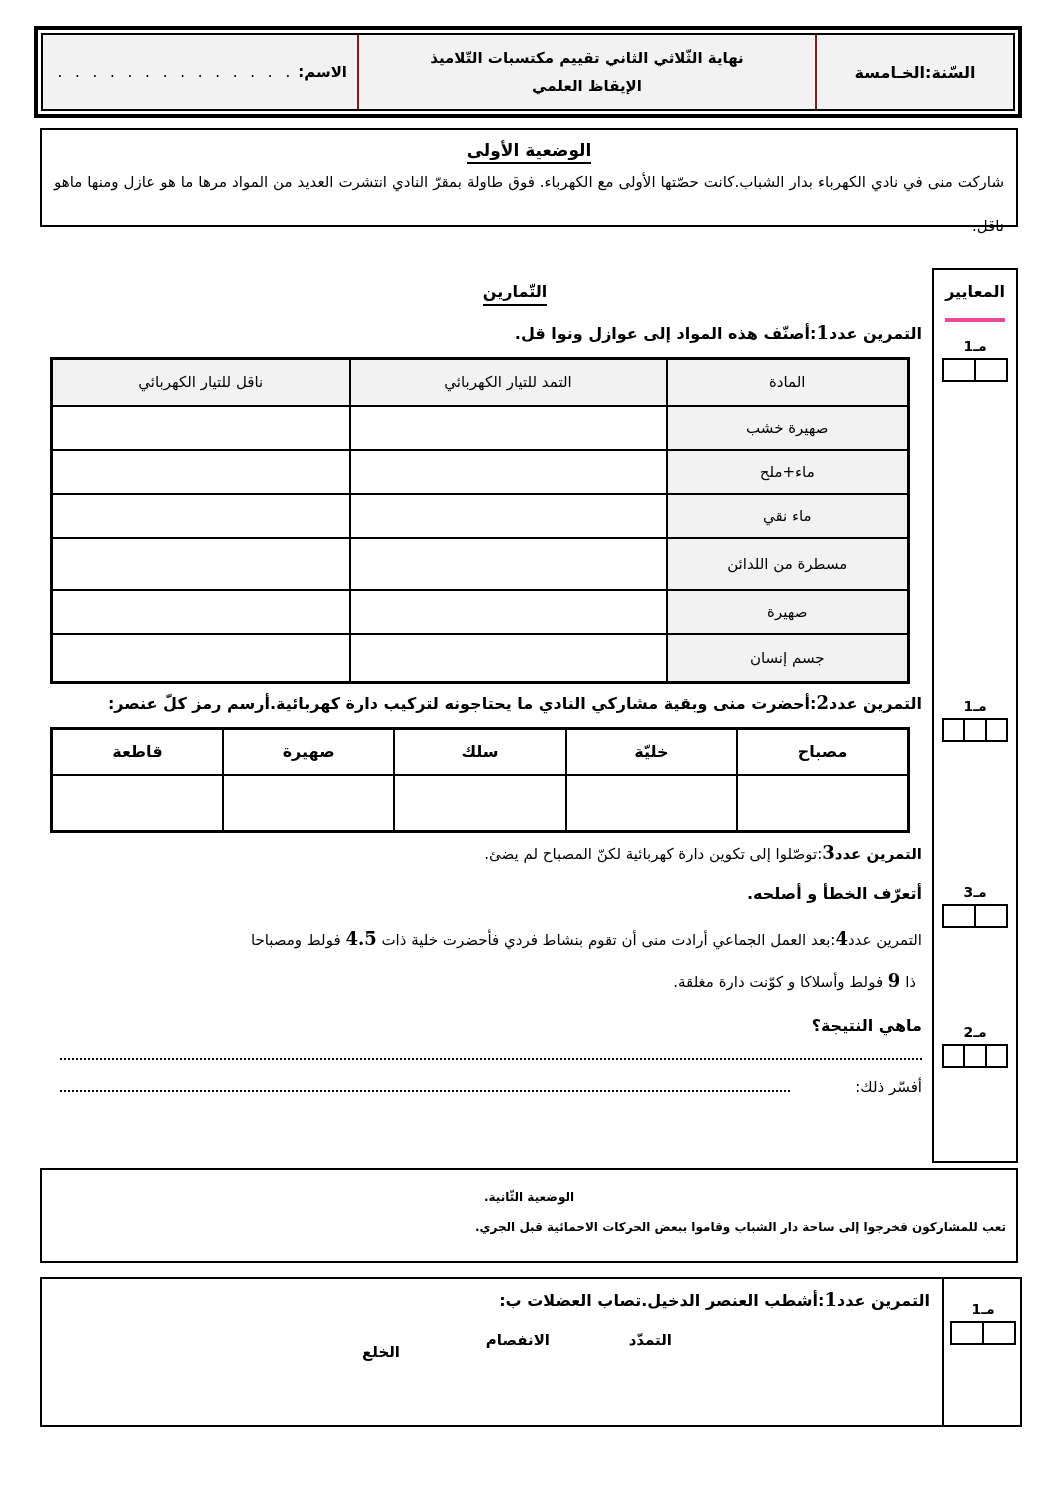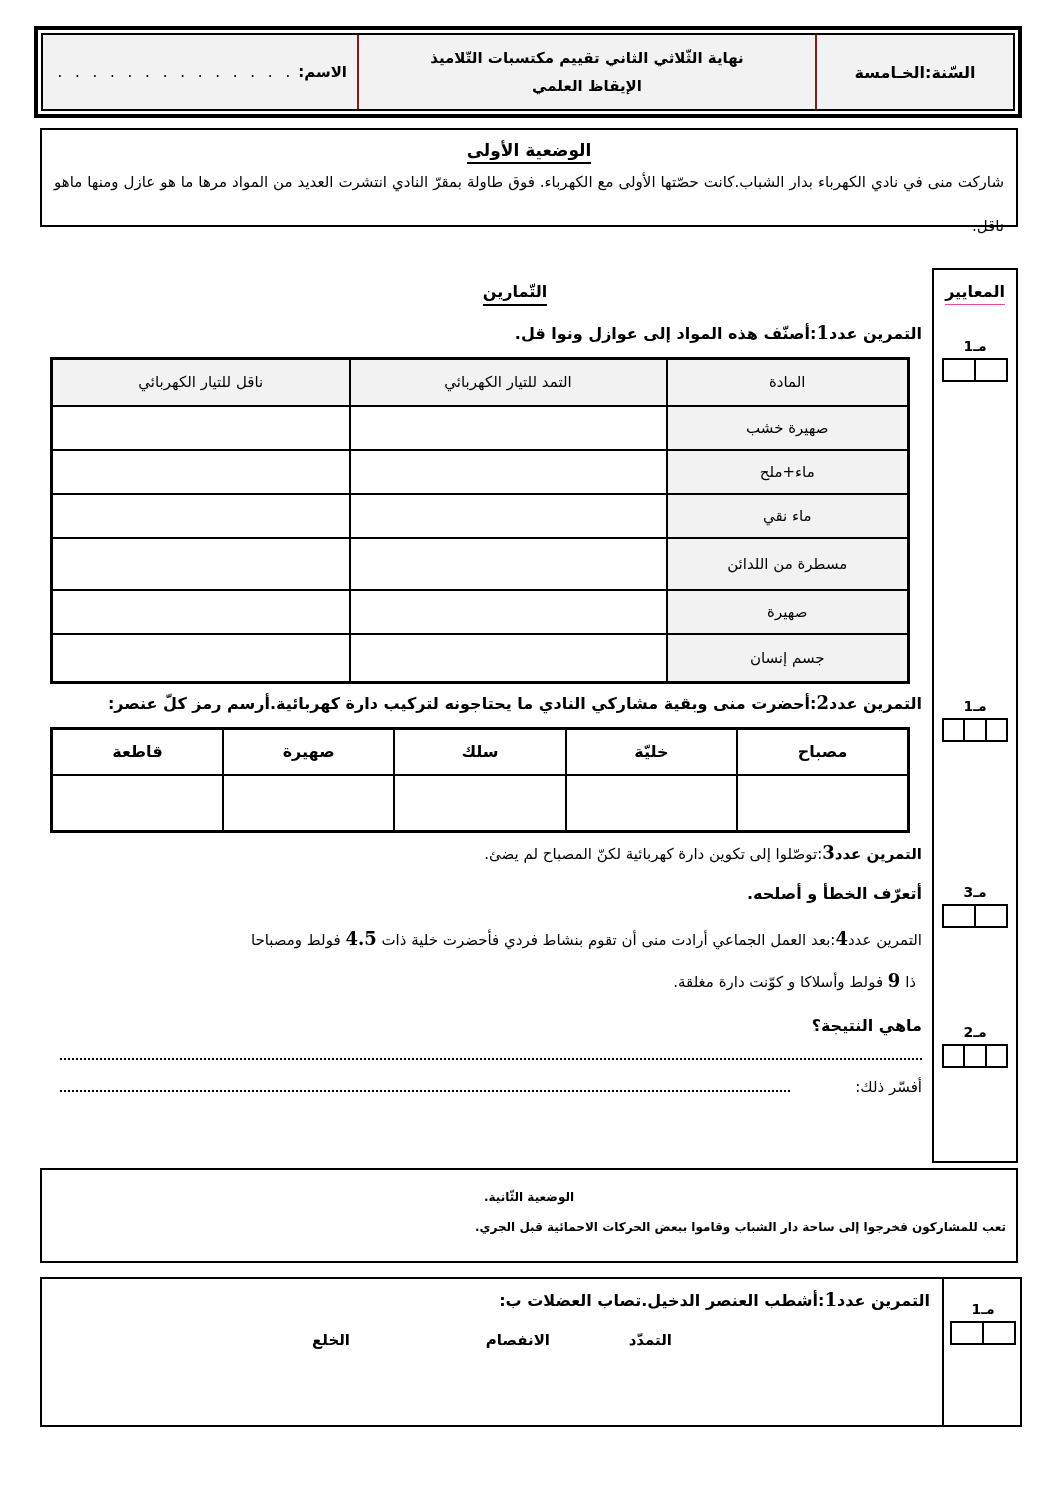--- a/index.html
+++ b/index.html
@@ -49,21 +49,21 @@
   }
 
   
   .criteria {
     left: 932px; top: 268px; width: 86px; height: 895px;
     border: 2px solid #000;
   }
   .criteria-title {
     text-align: center; font-weight: bold; font-size: 16px; margin-top: 12px;
   }
-  .criteria-title span { border-bottom: 1px solid #ec4899; padding-bottom: 3px; }
+  .criteria-title span { border-bottom: 4px solid #ec4899; padding-bottom: 17px; }
   .crit-block { position: absolute; left: 8px; width: 66px; text-align: center; }
   .crit-label { font-size: 14px; font-weight: bold; direction: ltr; }
   .crit-boxes { display: flex; border: 2px solid #000; height: 24px; margin-top: 4px; direction: ltr; }
   .crit-boxes div { flex: 1; border-right: 2px solid #000; }
   .crit-boxes div:last-child { border-right: none; }
 
   
   .ex-heading {
     left: 400px; top: 282px; width: 230px; text-align: center;
     font-weight: bold; font-size: 16px;
@@ -281,14 +281,14 @@
           <div></div>
           <div></div>
         </div>
     </div>
   </div>
   <div class="final-q">
     <span>التمرين عدد</span><span class="num">1</span><span>:أشطب العنصر الدخيل.تصاب العضلات ب:</span>
   </div>
   <div class="final-opt" style="right:348px;">التمدّد</div>
   <div class="final-opt" style="right:470px;">الانفصام</div>
-  <div class="final-opt" style="right:670px;">الخلع</div>
+  <div class="final-opt" style="right:620px;margin-top:12px;">الخلع</div>
 </div>
 
 </body></html>

